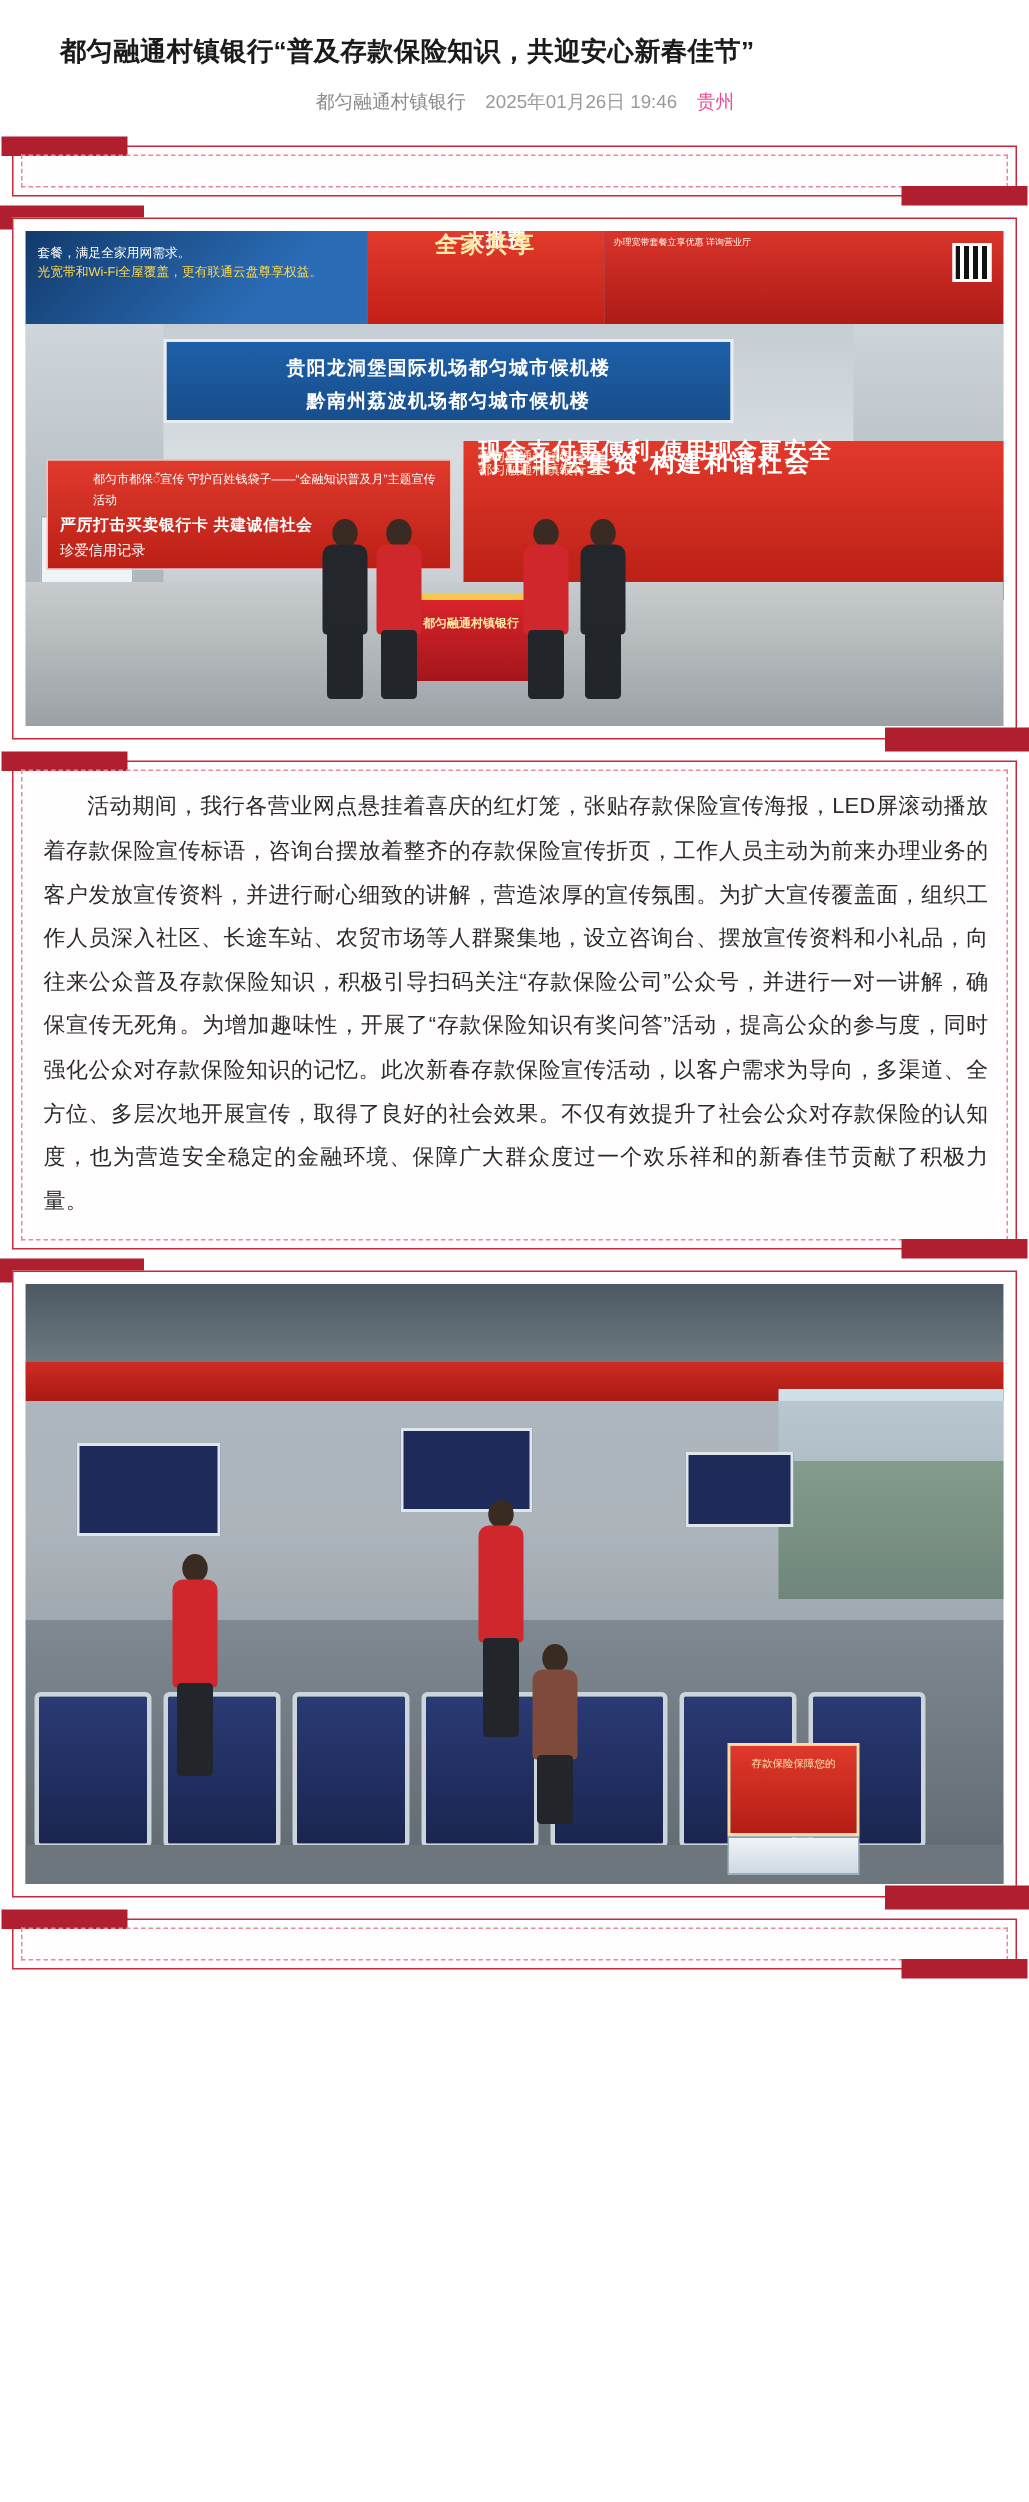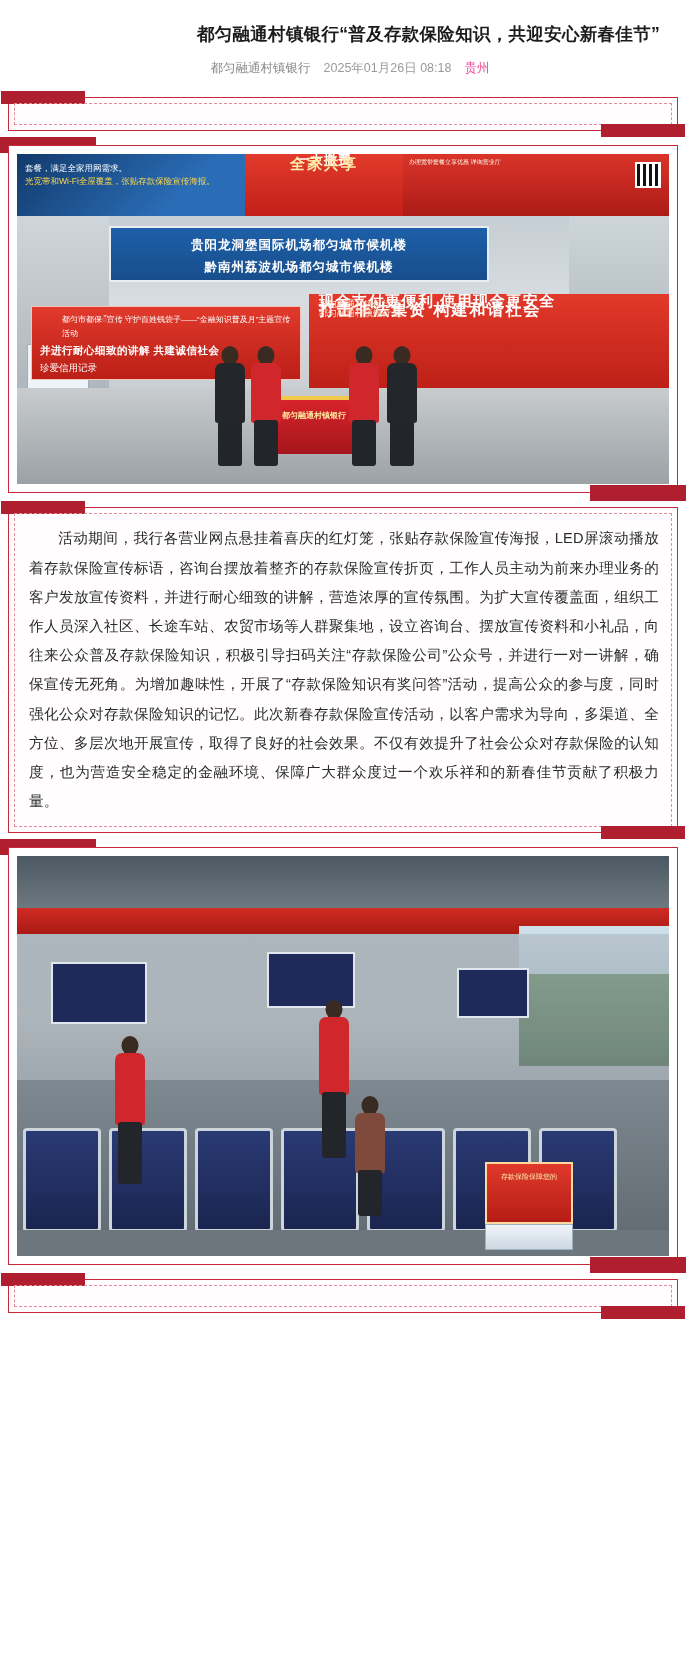--- a/index.html
+++ b/index.html
@@ -17,21 +17,21 @@
     width: 686px;
     min-height: 1668px;
     padding: 0 0 18px 0;
     background: #ffffff;
     position: relative;
   }
 
   
   .article-header {
     padding: 22px 26px 6px 40px;
-    text-align: right;
+    text-align: left;
   }
   .article-title {
     font-size: 17.5px;
     font-weight: bold;
     color: #1b1b1b;
     line-height: 1.45;
     letter-spacing: .3px;
   }
   .article-meta {
     margin-top: 13px;
@@ -276,41 +276,41 @@
 </style>
 </head>
 <body>
 
 <div class="page">
 
   <div class="article-header">
     <div class="article-title">都匀融通村镇银行“普及存款保险知识，共迎安心新春佳节”</div>
     <div class="article-meta">
       <span class="meta-source">都匀融通村镇银行</span>
-      <span class="meta-date">2025年01月26日 08:18</span>
+      <span class="meta-date">2025年01月26日 19:46</span>
       <span class="meta-loc">贵州</span>
     </div>
   </div>
 
   <div class="text-card">
     <span class="card-corner-tl"></span>
     <span class="inner-line"></span>
     <span class="card-corner-br"></span>
   </div>
 
   <div class="photo-block">
     <span class="photo-accent-tl"></span>
     <div class="photo-frame">
       <div class="photo-img-wrap">
         <div class="photo1">
           <div class="p1-ceiling"></div>
 
           <div class="p1-ad-left">
             <div class="l1">套餐，满足全家用网需求。</div>
-            <div class="l2">光宽带和Wi-Fi全屋覆盖，张贴存款保险宣传海报。</div>
+            <div class="l2">光宽带和Wi-Fi全屋覆盖，更有联通云盘尊享权益。</div>
           </div>
 
           <div class="p1-ad-center">
             <div class="t1">一大撒费</div>
             <div class="t2">全家共享</div>
           </div>
 
           <div class="p1-ad-right">
             <span>办理宽带套餐立享优惠 详询营业厅</span>
             <span class="p1-qr"></span>
@@ -324,21 +324,21 @@
           <div class="p1-poster" style="right:8px; top:190px; width:70px; height:70px;"></div>
           <div class="p1-poster" style="right:8px; top:268px; width:70px; height:58px;"></div>
 
           <div class="p1-signboard">
             <div>贵阳龙洞堡国际机场都匀城市候机楼</div>
             <div>黔南州荔波机场都匀城市候机楼</div>
           </div>
 
           <div class="p1-banner-left">
             <div class="bl-1">都匀市都保ँ宣传 守护百姓钱袋子——“金融知识普及月”主题宣传活动</div>
-            <div class="bl-2">并进行耐心细致的讲解 共建诚信社会</div>
+            <div class="bl-2">严厉打击买卖银行卡 共建诚信社会</div>
             <div class="bl-3">珍爱信用记录</div>
           </div>
 
           <div class="p1-banner-right">
             <div class="br-1">现金支付更便利  使用现金更安全</div>
             <div class="br-2">都匀融通村镇银行 宣</div>
             <div class="br-3">打击非法集资 构建和谐社会</div>
             <div class="br-4">都匀融通村镇银行 宣</div>
           </div>
 

